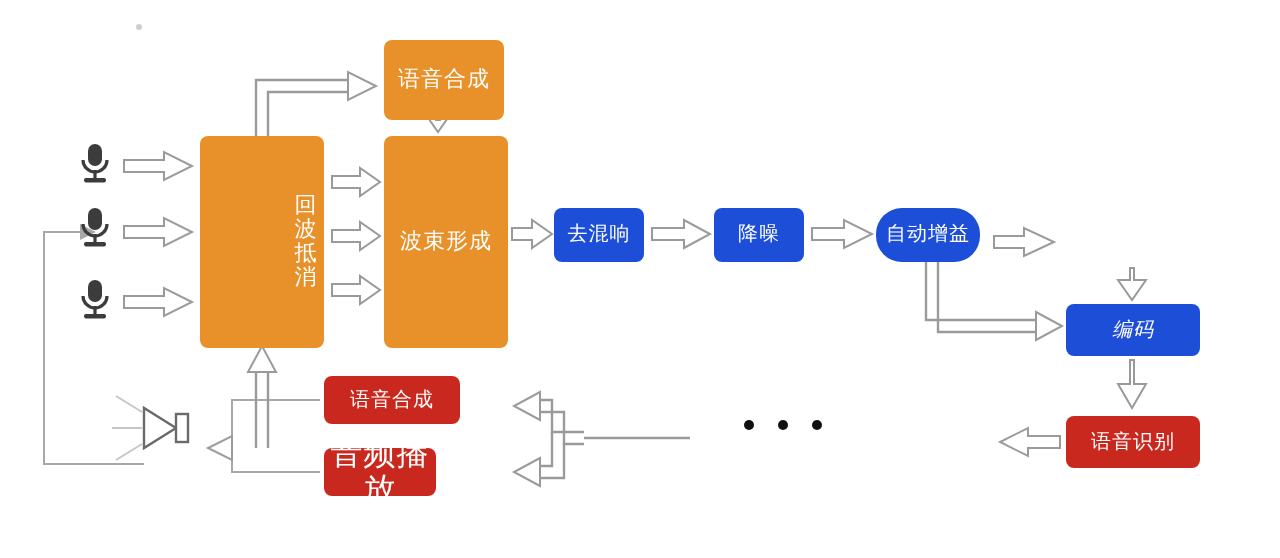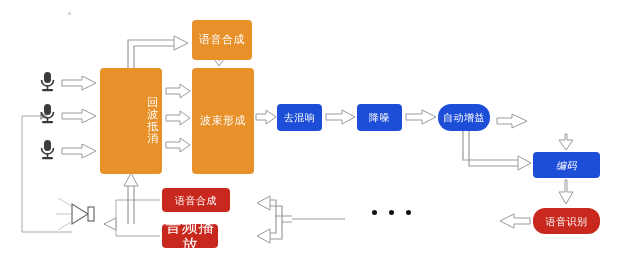--- a/index.html
+++ b/index.html
@@ -224,21 +224,21 @@
 
   <div class="node node-blue" style="left:438px; top:104px; width:52px; height:27px; font-size:10px;border-radius:13px;">
     <span>自动增益</span>
   </div>
 
 
   <div class="node node-blue" style="left:533px; top:152px; width:67px; height:26px; font-size:10px;font-style:italic;">
     <span>编码</span>
   </div>
 
-  <div class="node node-red" style="left:533px; top:208px; width:67px; height:26px; font-size:10px;border-radius:12px;">
+  <div class="node node-red" style="left:533px; top:208px; width:67px; height:26px; font-size:10px;">
     <span>语音识别</span>
   </div>
 
   <div class="node node-red" style="left:162px; top:188px; width:68px; height:24px; font-size:10px;">
     <span>语音合成</span>
   </div>
 
   <div class="node node-red" style="left:162px; top:224px; width:56px; height:24px; font-size:16px;">
     <span>音频播放</span>
   </div>

